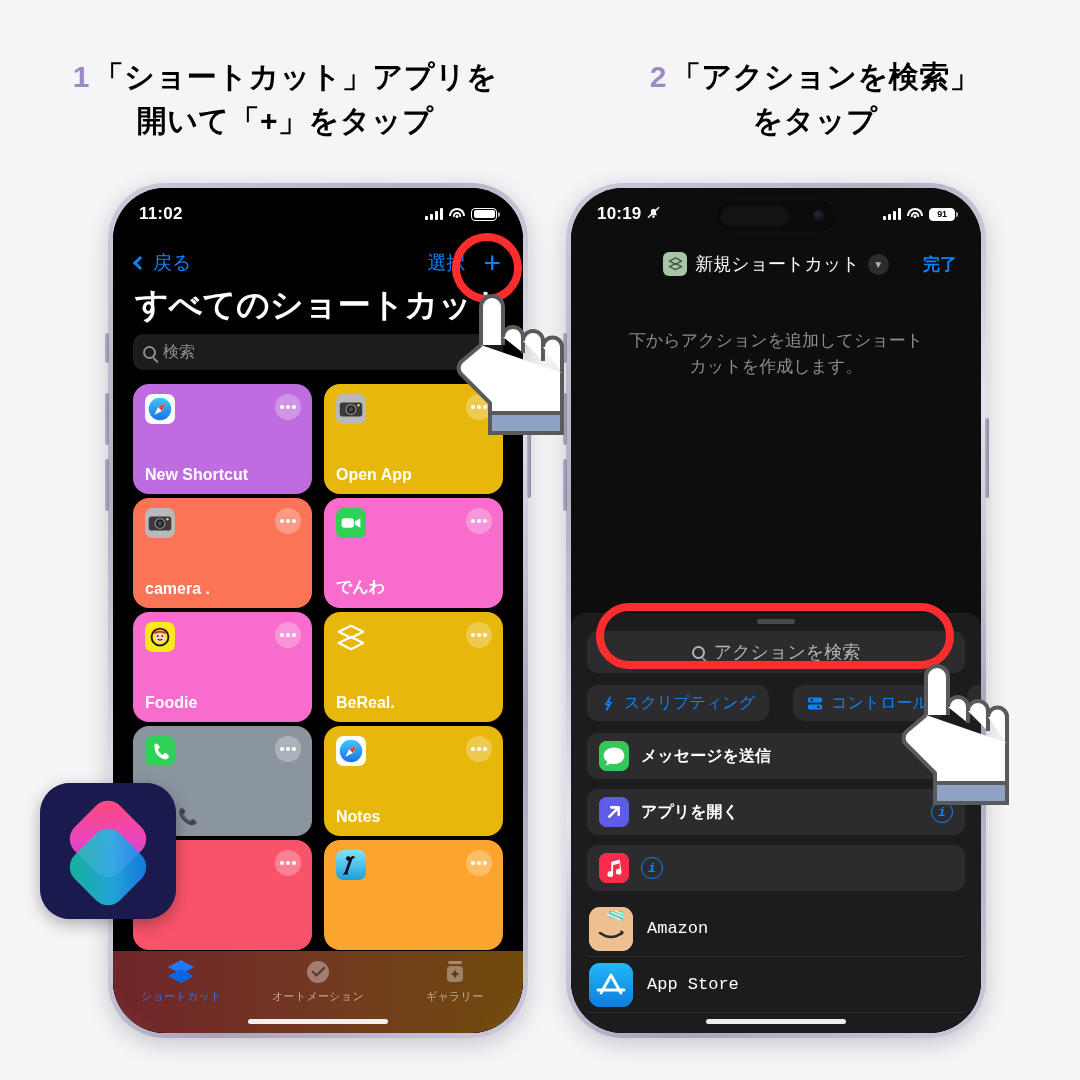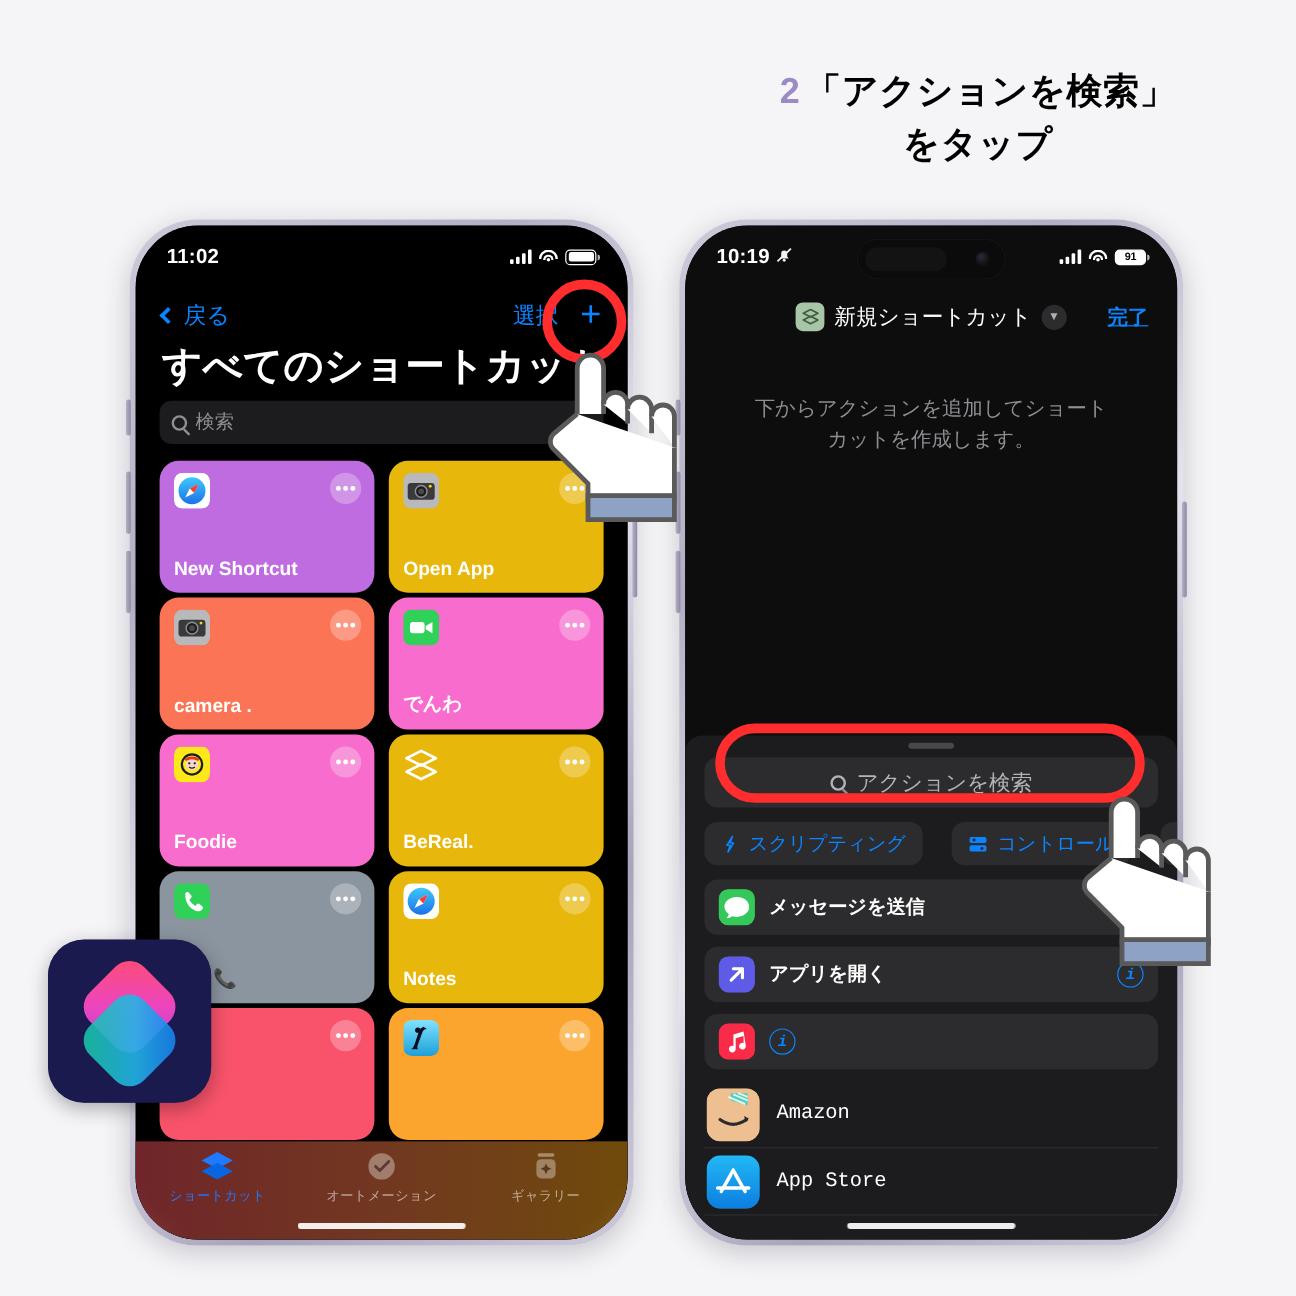--- a/index.html
+++ b/index.html
@@ -165,21 +165,21 @@
   .rnav {
     position:absolute; top:52px; left:0; right:0; height:48px;
     display:flex; align-items:center; justify-content:center;
     background:#0d0d0d;
   }
   .rnav .titlewrap { display:flex; align-items:center; gap:8px; font-size:18px; font-weight:normal; }
   .rnav .sic { width:24px; height:24px; border-radius:6px; background:#a8c5a8;
      display:flex; align-items:center; justify-content:center; }
   .rnav .caret { width:21px; height:21px; border-radius:50%; background:#2c2c2e;
      display:flex; align-items:center; justify-content:center; font-size:10px; color:#aeaeb2;}
-  .rnav .done { position:absolute; right:24px; color:#0a84ff; font-size:17px; font-weight:bold;text-decoration:underline; }
+  .rnav .done { position:absolute; right:24px; color:#0a84ff; font-size:17px; font-weight:bold; }
 
   .hint {
     position:absolute; top:140px; left:40px; right:40px; text-align:center;
     color:#8e8e93; font-size:17px; line-height:1.5;
   }
 
   .sheet {
     position:absolute; left:0; right:0; bottom:0; top: 425px;
     background:#1c1c1e; border-radius:14px 14px 0 0;font-family:Liberation Mono, monospace;
   }
@@ -223,20 +223,24 @@
     border-radius: 30px; background:#1b1a4e; z-index:50;
     box-shadow: 0 5px 16px rgba(0,0,0,.3);
     overflow:hidden;
   }
 </style>
 </head>
 <body>
 
 <div id="root">
 
+  <div class="caption" id="cap1">
+    <span class="stepnum">1</span><span>「ショートカット」アプリを</span><br>
+    <span>開いて「+」をタップ</span>
+  </div>
   <div class="caption" id="cap2">
     <span class="stepnum">2</span><span>「アクションを検索」</span><br>
     <span>をタップ</span>
   </div>
 
   <div class="phone" id="phoneL">
     <div class="side-btn" style="left:-3px; top:150px; height:30px;"></div>
     <div class="side-btn" style="left:-3px; top:210px; height:52px;"></div>
     <div class="side-btn" style="left:-3px; top:276px; height:52px;"></div>
     <div class="side-btn" style="right:-3px; top:235px; height:80px;"></div>

